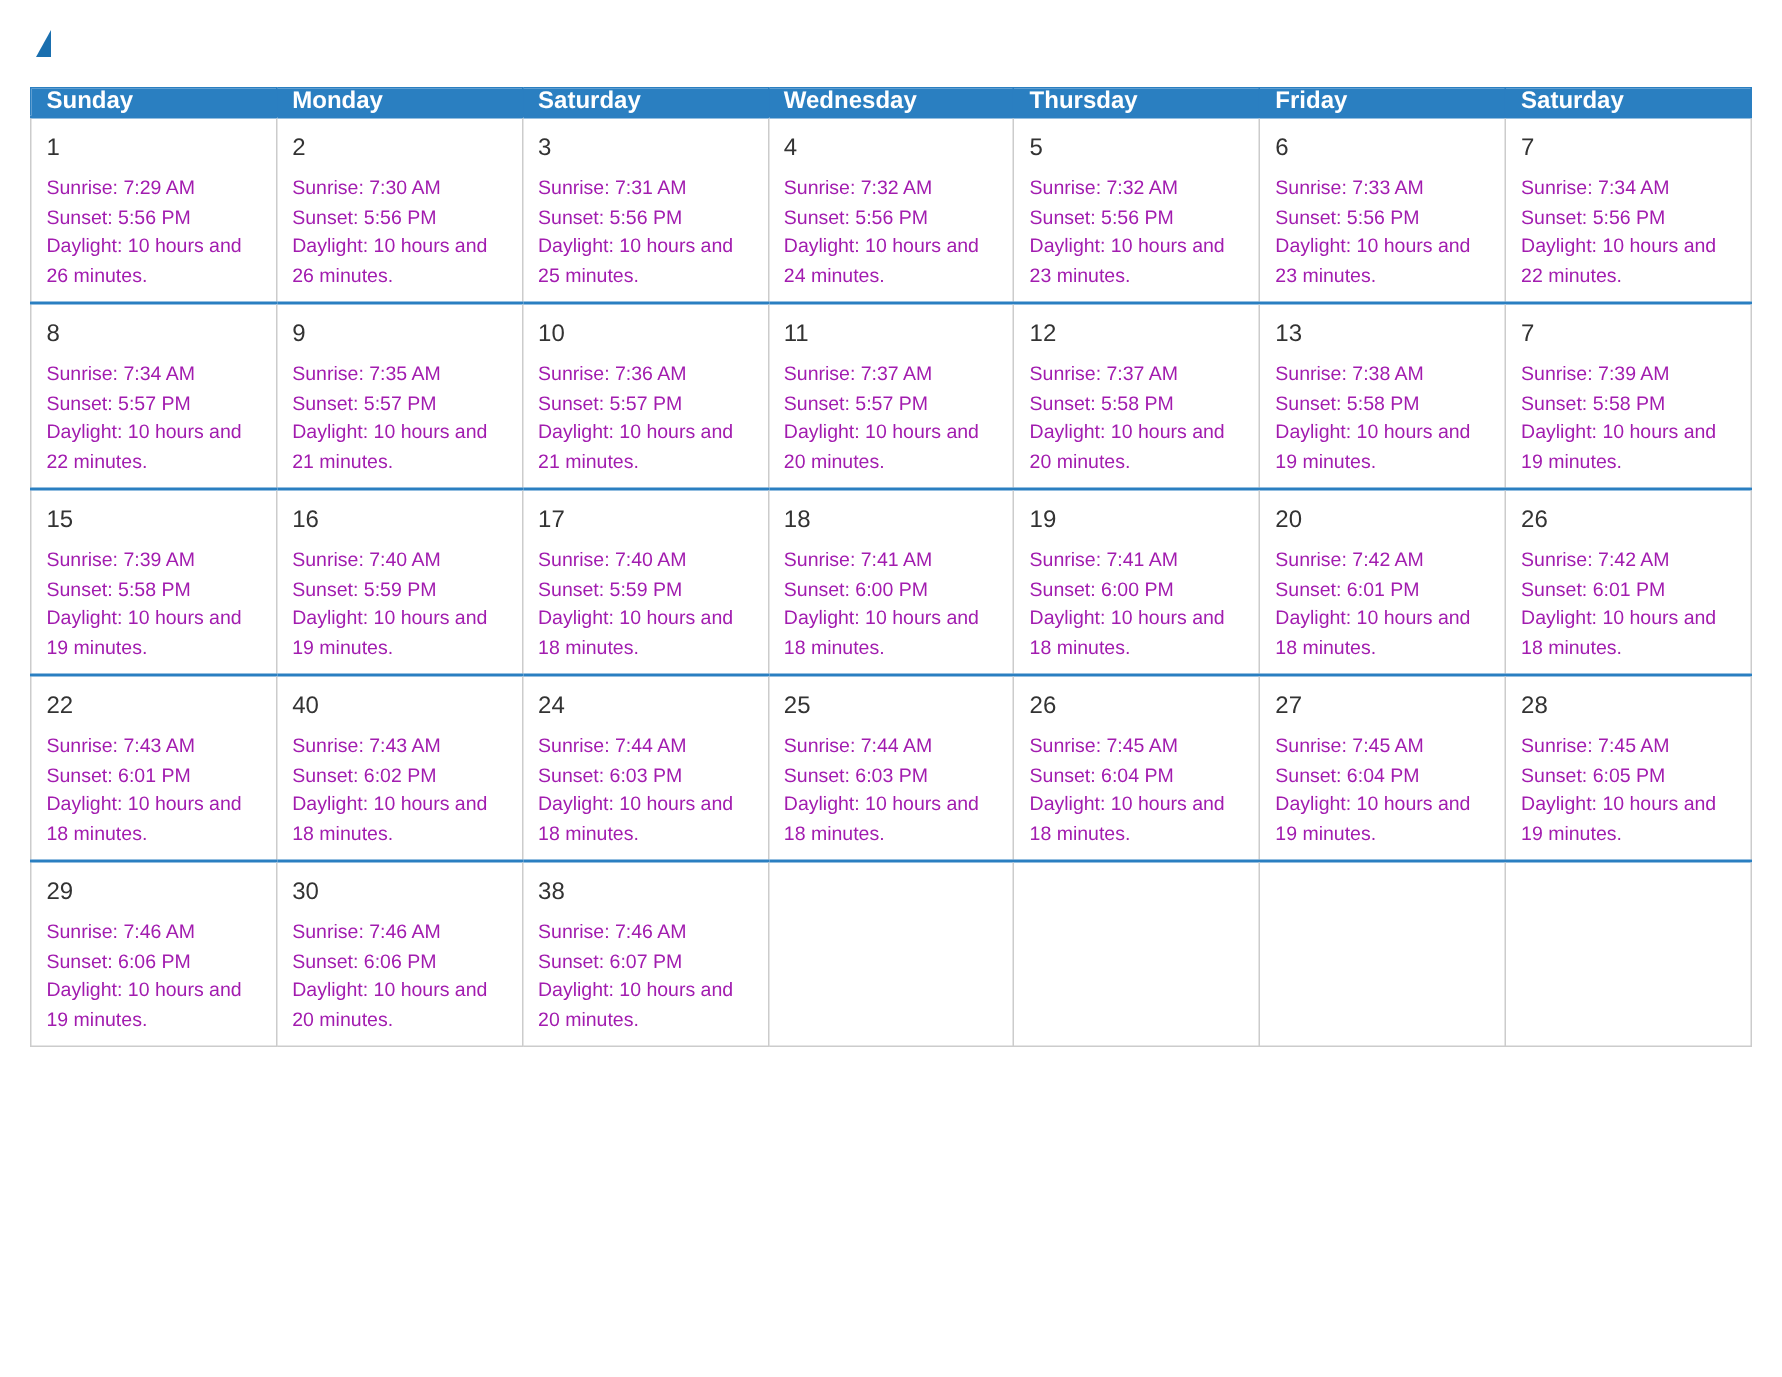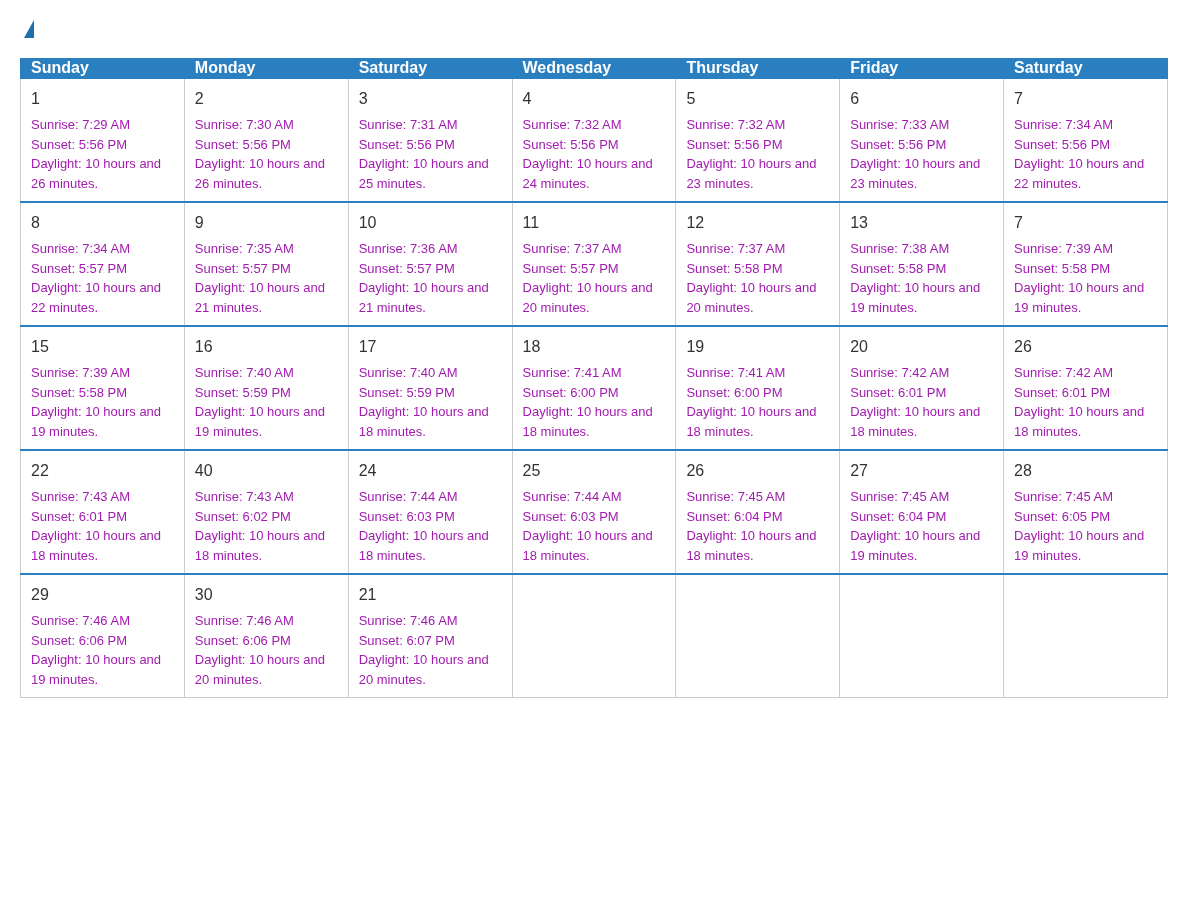--- a/index.html
+++ b/index.html
@@ -249,21 +249,21 @@
       <tr>
         <td>
           <span class="day-number">29</span>
           <span class="day-info">Sunrise: 7:46 AM<br>Sunset: 6:06 PM<br>Daylight: 10 hours and 19 minutes.</span>
         </td>
         <td>
           <span class="day-number">30</span>
           <span class="day-info">Sunrise: 7:46 AM<br>Sunset: 6:06 PM<br>Daylight: 10 hours and 20 minutes.</span>
         </td>
         <td>
-          <span class="day-number">21</span>
+          <span class="day-number">38</span>
           <span class="day-info">Sunrise: 7:46 AM<br>Sunset: 6:07 PM<br>Daylight: 10 hours and 20 minutes.</span>
         </td>
         <td class="empty-cell"></td>
         <td class="empty-cell"></td>
         <td class="empty-cell"></td>
         <td class="empty-cell"></td>
       </tr>
     </tbody>
 </table>
 

